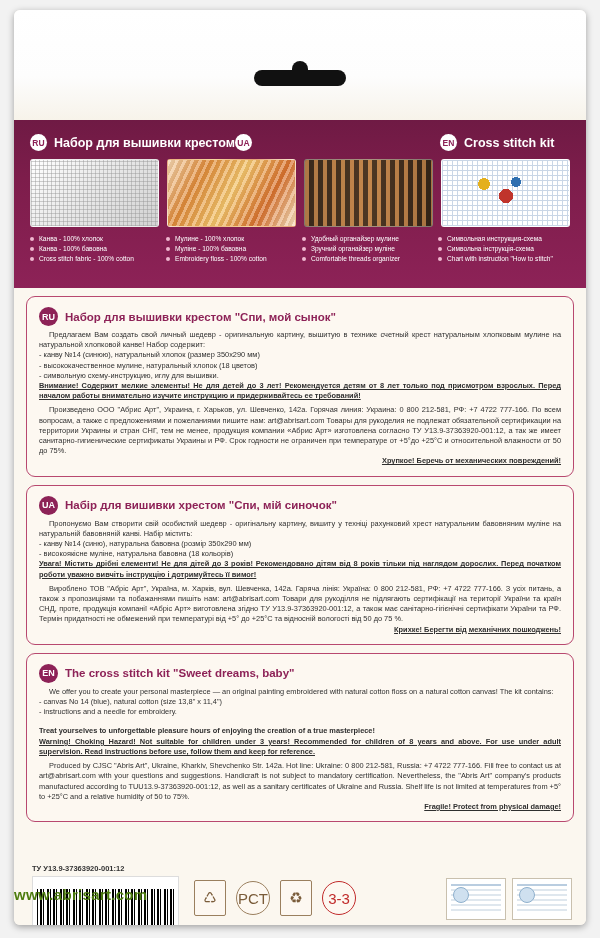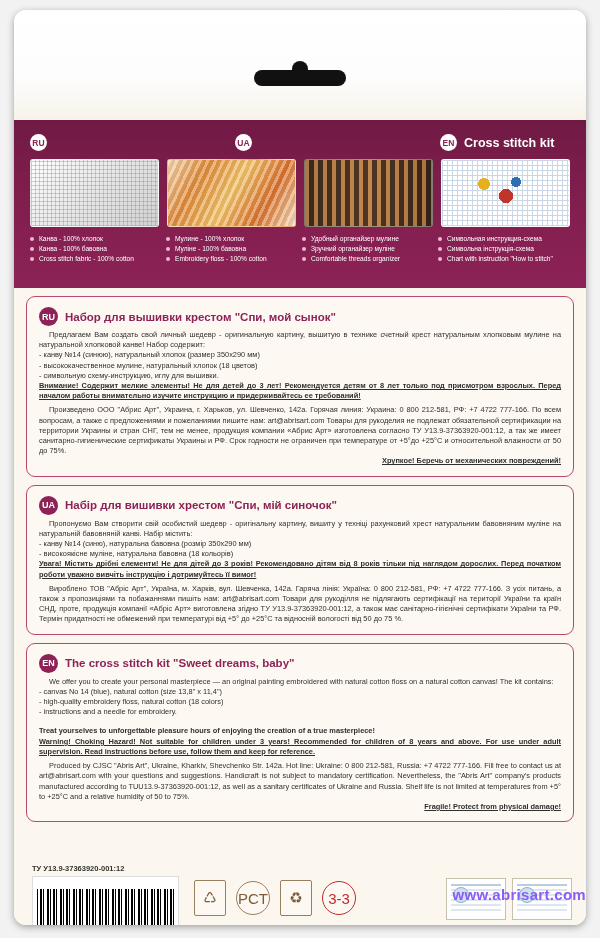--- a/index.html
+++ b/index.html
@@ -13,21 +13,21 @@
     position:relative;
     width:600px;height:938px;
     background:#f2f2f2;
   }
   
   .package{
     position:absolute;
     left:14px;top:10px;
     width:572px;height:915px;
     background:#fbf7ef;
-    border-radius:12px;
+    border-radius:6px;
     box-shadow:0 2px 7px rgba(0,0,0,.35);
     overflow:hidden;
   }
   
   .hanger-zone{
     position:absolute;left:0;top:0;width:572px;height:110px;
     background:linear-gradient(180deg,#ffffff 0%,#fdfdfd 60%,#f7f3ea 100%);
     border-bottom:1px solid #e3ddcf;
   }
   .hang-hole{
@@ -180,39 +180,40 @@
     box-shadow:0 5px 0 #dfe7ee,0 10px 0 #dfe7ee,0 15px 0 #dfe7ee,0 20px 0 #dfe7ee,0 25px 0 #dfe7ee;
   }
   .cert-seal{
     position:absolute;left:6px;top:8px;width:14px;height:14px;border-radius:50%;
     background:#cfe0ef;border:1px solid #8fb0cd;
   }
   .certs{
     position:absolute;right:14px;top:16px;display:flex;gap:6px;
   }
   .site-wrap{
-    position:absolute;left:14px;top:886px;width:572px;text-align:right;
-    color:#8b5cf6;font-size:15px;font-weight:bold;letter-spacing:.3px;
+    position:absolute;left:14px;top:886px;width:572px;text-align:left;
+    color:#4d7c0f;font-size:15px;font-weight:bold;letter-spacing:.3px;
   }
 </style>
 </head>
 <body>
 
 <div class="page">
   <div class="package">
 
     <div class="hanger-zone">
       <div class="hang-hole"></div>
     </div>
 
     <div class="top-band">
 
       <div class="titles-row">
         <div class="title-item ru">
           <span class="lang-badge">RU</span>
+          <span class="title-text">Набор для вышивки крестом</span>
         </div>
         <div class="title-item ua">
           <span class="lang-badge">UA</span>
         </div>
         <div class="title-item en">
           <span class="lang-badge">EN</span>
           <span class="title-text">Cross stitch kit</span>
         </div>
       </div>
 
@@ -302,30 +303,30 @@
       <div class="block">
         <div class="block-head">
           <span class="badge-dark">UA</span>
           <span class="block-title">Набір для вишивки хрестом "Спи, мій синочок"</span>
         </div>
         <p class="t indent">Пропонуємо Вам створити свій особистий шедевр - оригінальну картину, вишиту у техніці рахунковий хрест натуральним бавовняним муліне на натуральній бавовняній канві. Набір містить:</p>
         <p class="t">- канву №14 (синю), натуральна бавовна (розмір 350х290 мм)</p>
         <p class="t">- високоякісне муліне, натуральна бавовна (18 кольорів)</p>
         <p class="t b u">Увага! Містить дрібні елементи! Не для дітей до 3 років! Рекомендовано дітям від 8 років тільки під наглядом дорослих. Перед початком роботи уважно вивчіть інструкцію і дотримуйтесь її вимог!</p>
         <p class="t indent" style="margin-top:4px">Вироблено ТОВ "Абріс Арт", Україна, м. Харків, вул. Шевченка, 142а. Гаряча лінія: Україна: 0 800 212-581, РФ: +7 4722 777-166. З усіх питань, а також з пропозиціями та побажаннями пишіть нам: art@abrisart.com Товари для рукоділля не підлягають сертифікації на території України та країн СНД, проте, продукція компанії «Абріс Арт» виготовлена згідно ТУ У13.9-37363920-001:12, а також має санітарно-гігієнічні сертифікати України та РФ. Термін придатності не обмежений при температурі від +5° до +25°С та відносній вологості від 50 до 75 %.</p>
+        <p class="t b u" style="text-align:right">Крихке! Берегти від механічних пошкоджень!</p>
       </div>
 
       <div class="block">
         <div class="block-head">
           <span class="badge-dark">EN</span>
           <span class="block-title">The cross stitch kit "Sweet dreams, baby"</span>
         </div>
         <p class="t indent">We offer you to create your personal masterpiece — an original painting embroidered with natural cotton floss on a natural cotton canvas! The kit contains:</p>
         <p class="t">- canvas No 14 (blue), natural cotton (size 13,8" x 11,4")</p>
-        <p class="t">- high-quality embroidery floss, natural cotton (18 colors)</p>
         <p class="t">- instructions and a needle for embroidery.</p>
         <p class="t b" style="margin-top:9px">Treat yourselves to unforgettable pleasure hours of enjoying the creation of a true masterpiece!</p>
         <p class="t b u">Warning! Choking Hazard! Not suitable for children under 3 years! Recommended for children of 8 years and above. For use under adult supervision. Read instructions before use, follow them and keep for reference.</p>
         <p class="t indent" style="margin-top:4px">Produced by CJSC "Abris Art", Ukraine, Kharkiv, Shevchenko Str. 142a. Hot line: Ukraine: 0 800 212-581, Russia: +7 4722 777-166. Fill free to contact us at art@abrisart.com with your questions and suggestions. Handicraft is not subject to mandatory certification. Nevertheless, the "Abris Art" company's products manufactured according to TUU13.9-37363920-001:12, as well as a sanitary certificates of Ukraine and Russia. Shelf life is not limited at temperatures from +5° to +25°C and a relative humidity of 50 to 75%.</p>
         <p class="t b u" style="text-align:right">Fragile! Protect from physical damage!</p>
       </div>
     </div>
 
     <div class="bottom">
       <div class="tu-code">ТУ У13.9-37363920-001:12</div>

